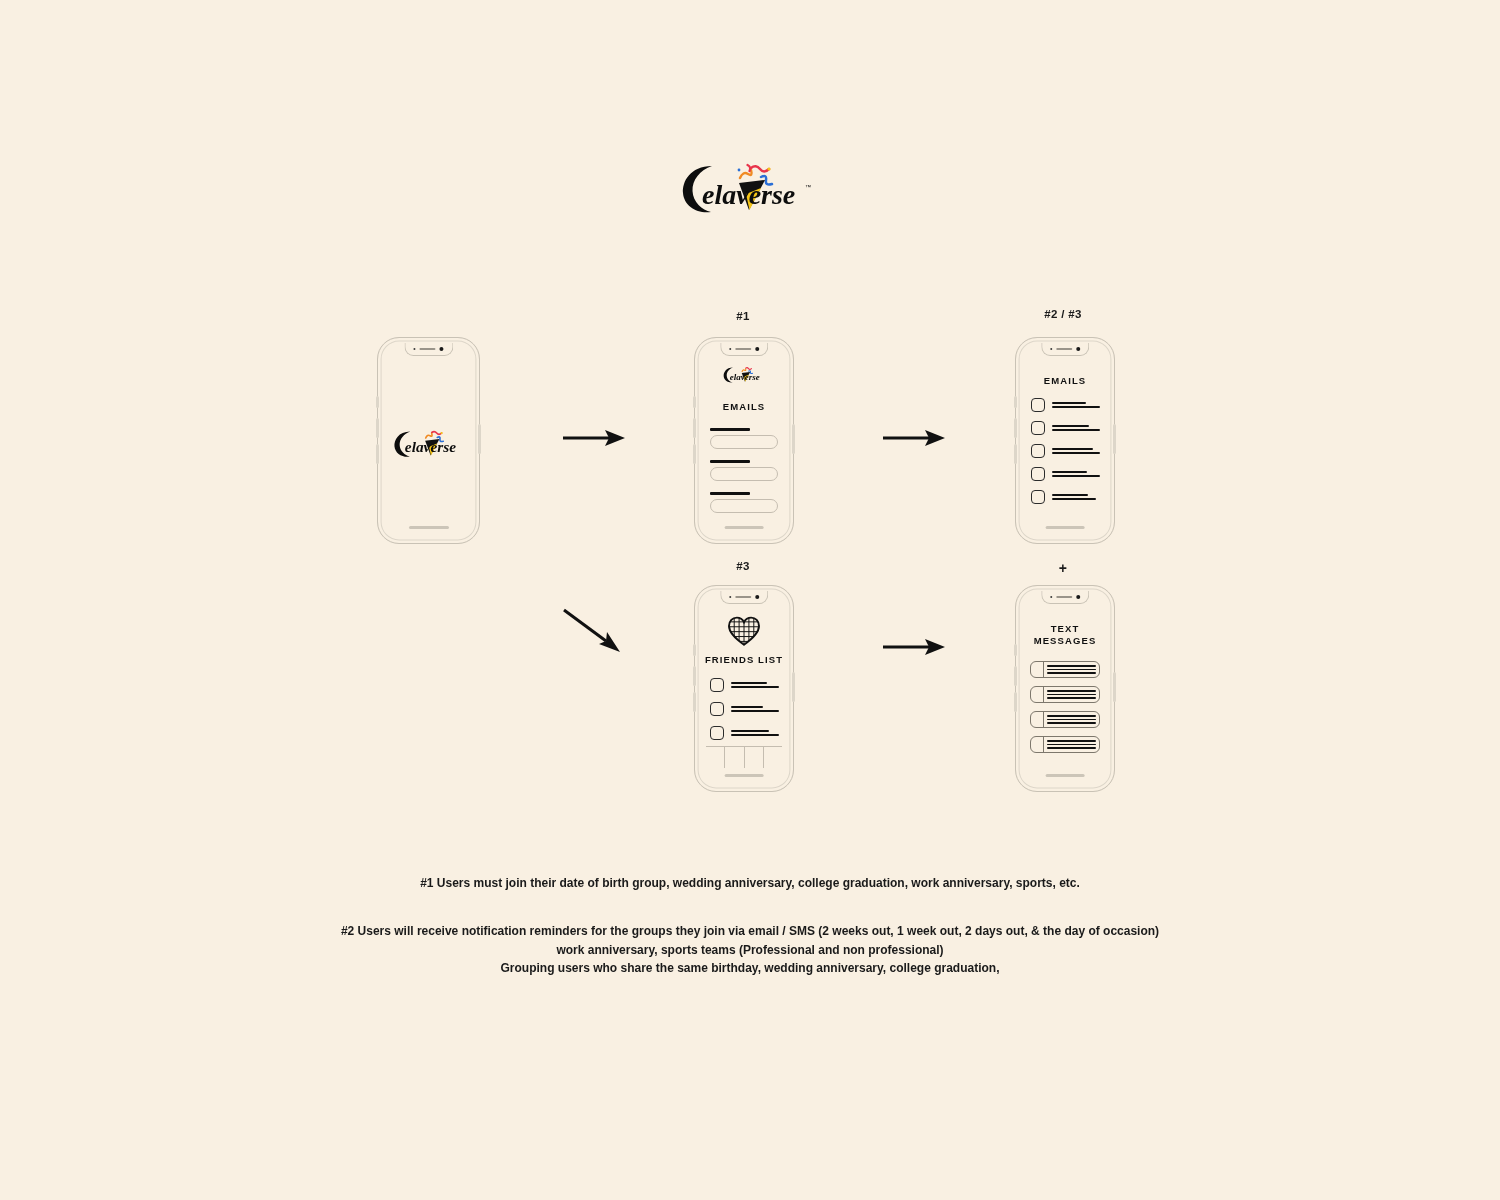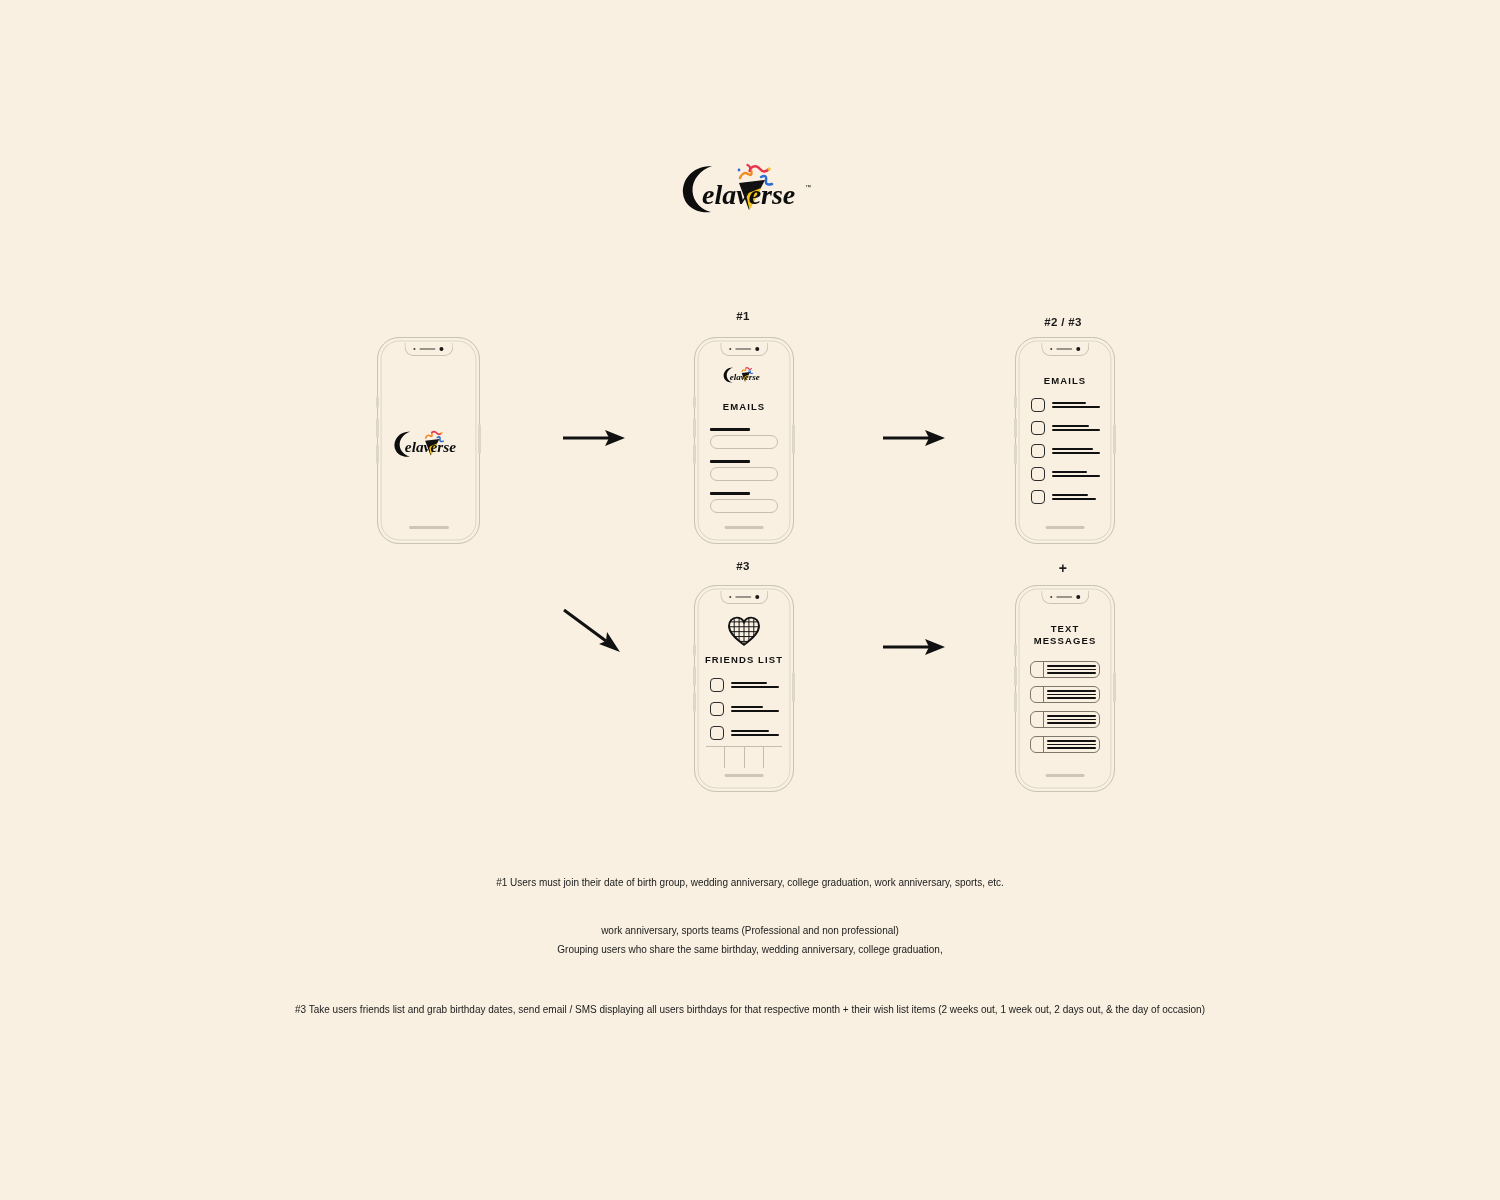--- a/index.html
+++ b/index.html
@@ -105,21 +105,21 @@
   }
   .tabbar .tab { flex: 1; border-right: 1.2px solid #c5bdb0; }
   .tabbar .tab:last-child { border-right: none; }
 
   
   .arrow { position: absolute; }
   .arrow svg { display: block; overflow: visible; }
 
   
   .notes { position: absolute; left: 0; width: 1500px; text-align: center; color: #1a1a1a; }
-  .note-line { font-size: 10px; line-height: 18.5px; white-space: nowrap; }
+  .note-line { font-size: 12px; line-height: 18.5px; white-space: nowrap; font-weight: bold; }
 </style>
 </head>
 <body>
 
 <div class="page">
 
   <div class="brand-logo">
     <svg viewBox="0 0 280 124">
 
       <path d="M150 20 q10 -8 18 2 q8 10 18 0" stroke="#e8334a" stroke-width="5" fill="none" stroke-linecap="round"></path>
@@ -133,21 +133,21 @@
       <path d="M140 72 L170 60 L147 104 Z" fill="#f5c518"></path>
 
       <path d="M72 16 C28 16 12 48 14 70 C16 96 42 112 70 108 C52 104 34 88 33 66 C32 44 48 24 72 16 Z" fill="#0d0d0d"></path>
 
       <text x="52" y="92" font-family="'Liberation Serif', serif" font-style="italic" font-weight="bold" font-size="56" fill="#0d0d0d">elaverse</text>
       <text x="258" y="62" font-family="'Liberation Sans', sans-serif" font-size="12" fill="#0d0d0d">™</text>
     </svg>
   </div>
 
   <div class="stage-label" style="left:683px; top:310px; width:120px;">#1</div>
-  <div class="stage-label" style="left:1003px; top:316px; width:120px;">#2 / #3</div>
+  <div class="stage-label" style="left:1003px; top:308px; width:120px;">#2 / #3</div>
   <div class="stage-label" style="left:683px; top:560px; width:120px;">#3</div>
   <div class="stage-label" style="left:1003px; top:560px; width:120px; font-size:14px;">+</div>
 
   <div class="phone" style="left:377px; top:337px; width:103px; height:207px;">
     <span class="btn-side btn-left-1"></span>
     <span class="btn-side btn-left-2"></span>
     <span class="btn-side btn-left-3"></span>
     <span class="btn-side btn-right-1"></span>
     <div class="screen">
       <div class="notch">
@@ -424,21 +424,19 @@
       <line x1="0" y1="10" x2="46" y2="10" stroke="#111" stroke-width="3"></line>
       <path d="M62 10 L42 2 L46 10 L42 18 Z" fill="#111"></path>
     </svg>
   </div>
 
   <div class="notes" style="top:874px;">
     <div class="note-line">#1 Users must join their date of birth group, wedding anniversary, college graduation, work anniversary, sports, etc.</div>
   </div>
 
   <div class="notes" style="top:922px;">
+    <div class="note-line">#2 Users will receive notification reminders for the groups they join via email / SMS (2 weeks out, 1 week out, 2 days out, &amp; the day of occasion)</div>
     <div class="note-line">work anniversary, sports teams (Professional and non professional)</div>
     <div class="note-line">Grouping users who share the same birthday, wedding anniversary, college graduation,</div>
   </div>
 
-  <div class="notes" style="top:1001px;">
-    <div class="note-line">#3 Take users friends list and grab birthday dates, send email / SMS displaying all users birthdays for that respective month + their wish list items (2 weeks out, 1 week out, 2 days out, &amp; the day of occasion)</div>
-  </div>
 
 </div>
 
 </body></html>

